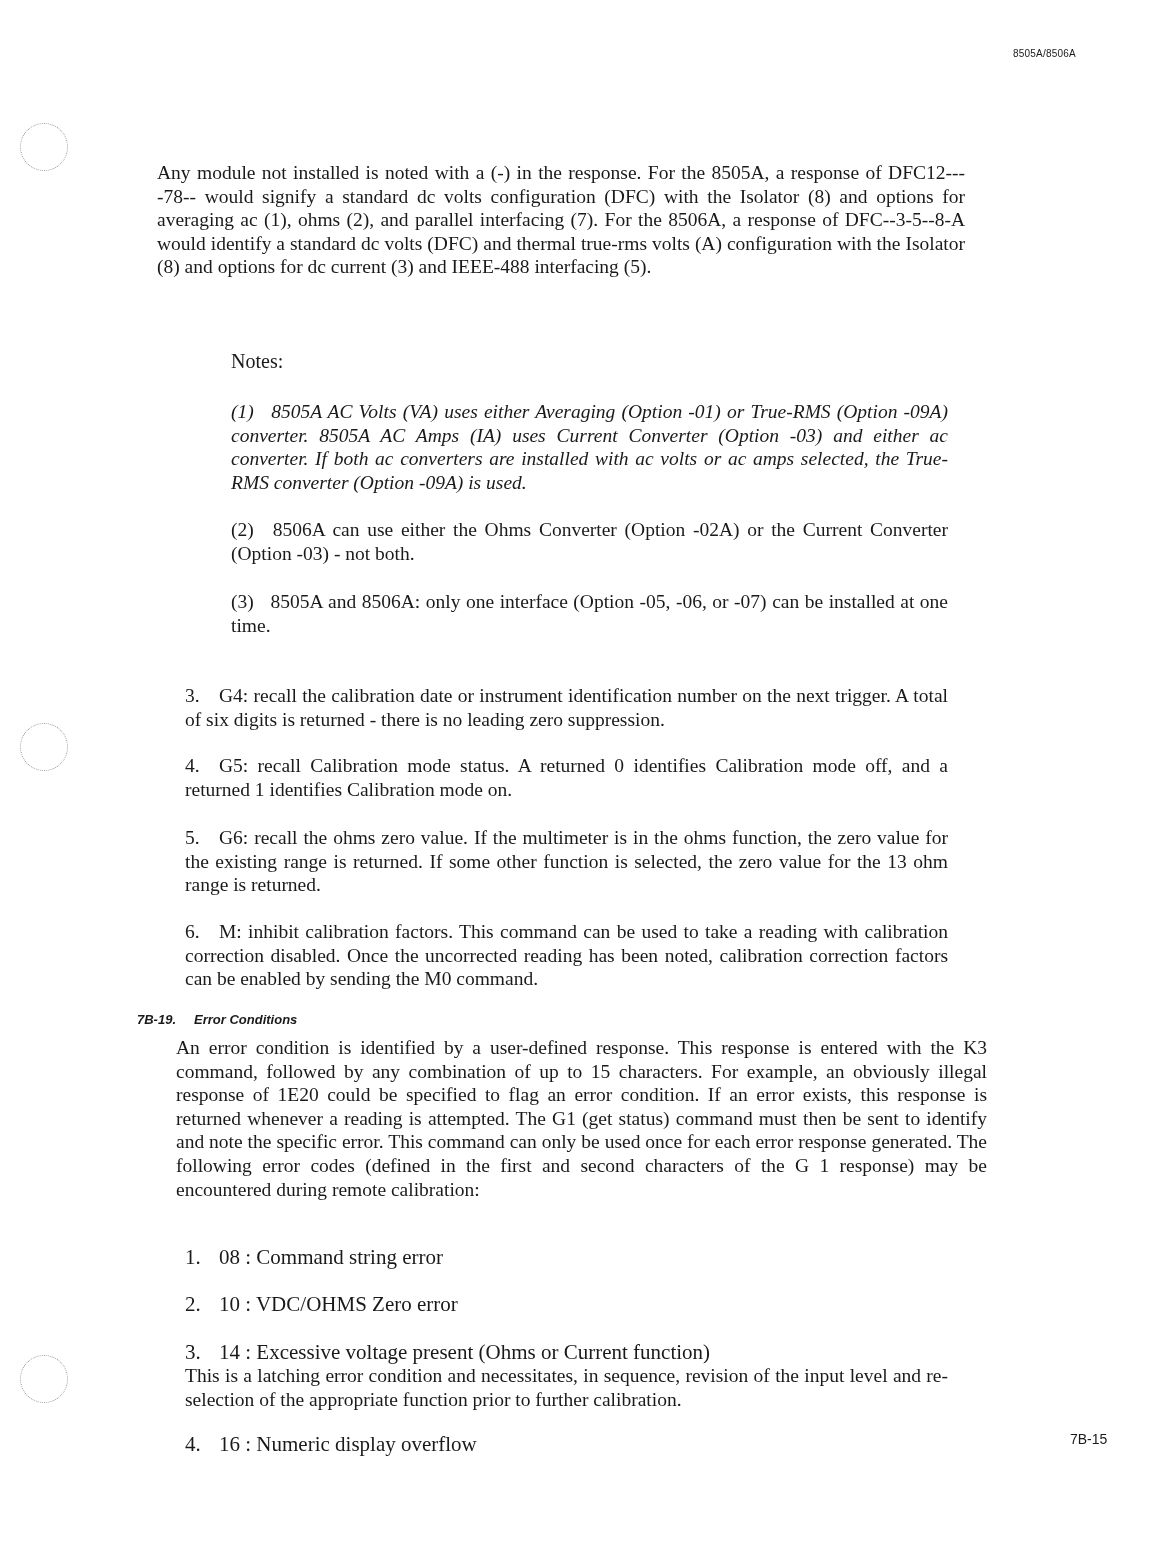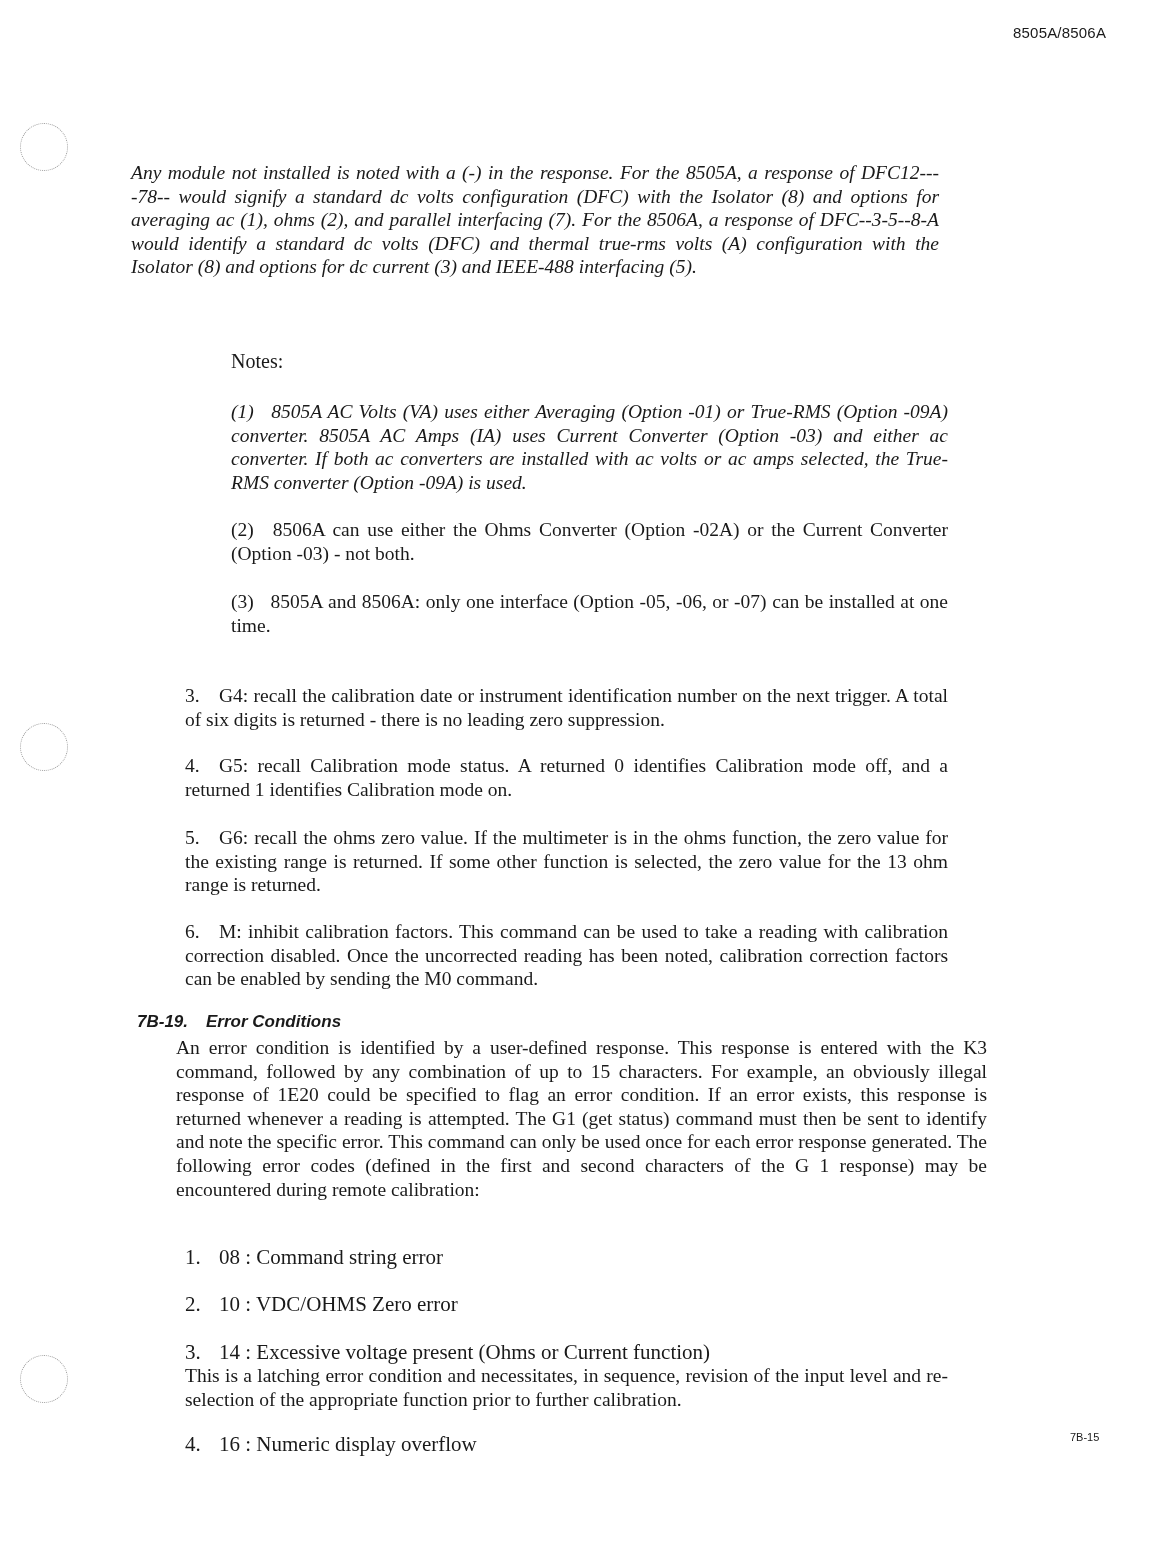--- a/index.html
+++ b/index.html
@@ -1,38 +1,38 @@
 <!DOCTYPE html>
 <html><head>
 <meta charset="utf-8">
 <style>
   html, body { margin: 0; padding: 0; background: #ffffff; }
   body { width: 1176px; height: 1544px; position: relative; overflow: hidden; color: #1a1a1a; }
   .serif { font-family: "Liberation Serif", "DejaVu Serif", serif; }
   .sans { font-family: "Liberation Sans", "DejaVu Sans", sans-serif; }
-  .header-code { position: absolute; top: 24px; left: 1013px; font-size: 15px; letter-spacing: 0.2px; }
-  .page-num { position: absolute; top: 1431px; left: 1070px; font-size: 11px; }
+  .header-code { position: absolute; top: 48px; left: 1013px; font-size: 10px; letter-spacing: 0.2px; }
+  .page-num { position: absolute; top: 1431px; left: 1070px; font-size: 14px; }
   .punch { position: absolute; width: 46px; height: 46px; border-radius: 50%; border: 1px dotted #9a9a9a; }
   .p1 { left: 20px; top: 123px; }
   .p2 { left: 20px; top: 723px; }
   .p3 { left: 20px; top: 1355px; }
   .block { position: absolute; font-size: 19.5px; line-height: 23.6px; text-align: justify; }
   .block p { margin: 0; }
-  .intro { left: 131px; top: 161px; width: 808px; font-style: italic; }
+  .intro { left: 157px; top: 161px; width: 808px; }
   .notes-label { position: absolute; left: 231px; top: 350px; font-size: 20px; }
   .note { left: 231px; width: 717px; }
   .n1 { top: 400px; font-style: italic; }
   .n2 { top: 518px; }
   .n3 { top: 590px; }
   .item { left: 185px; width: 763px; }
   .i3 { top: 684px; }
   .i4 { top: 754px; }
   .i5 { top: 826px; }
   .i6 { top: 920px; }
-  .section-title { position: absolute; left: 137px; top: 1012px; font-size: 17px; font-weight: bold; font-style: italic; }
+  .section-title { position: absolute; left: 137px; top: 1012px; font-size: 13px; font-weight: bold; font-style: italic; }
   .section-title .num { margin-right: 18px; }
   .section-body { left: 137px; top: 1036px; width: 811px; margin-left: 39px; }
   .err { position: absolute; left: 185px; font-size: 21px; line-height: 23.6px; }
   .e1 { top: 1246px; }
   .e2 { top: 1293px; }
   .e3 { top: 1341px; }
   .e3-desc { top: 1364px; left: 185px; width: 763px; }
   .e4 { top: 1433px; }
   .lab { display: inline-block; width: 34px; }
 </style>

